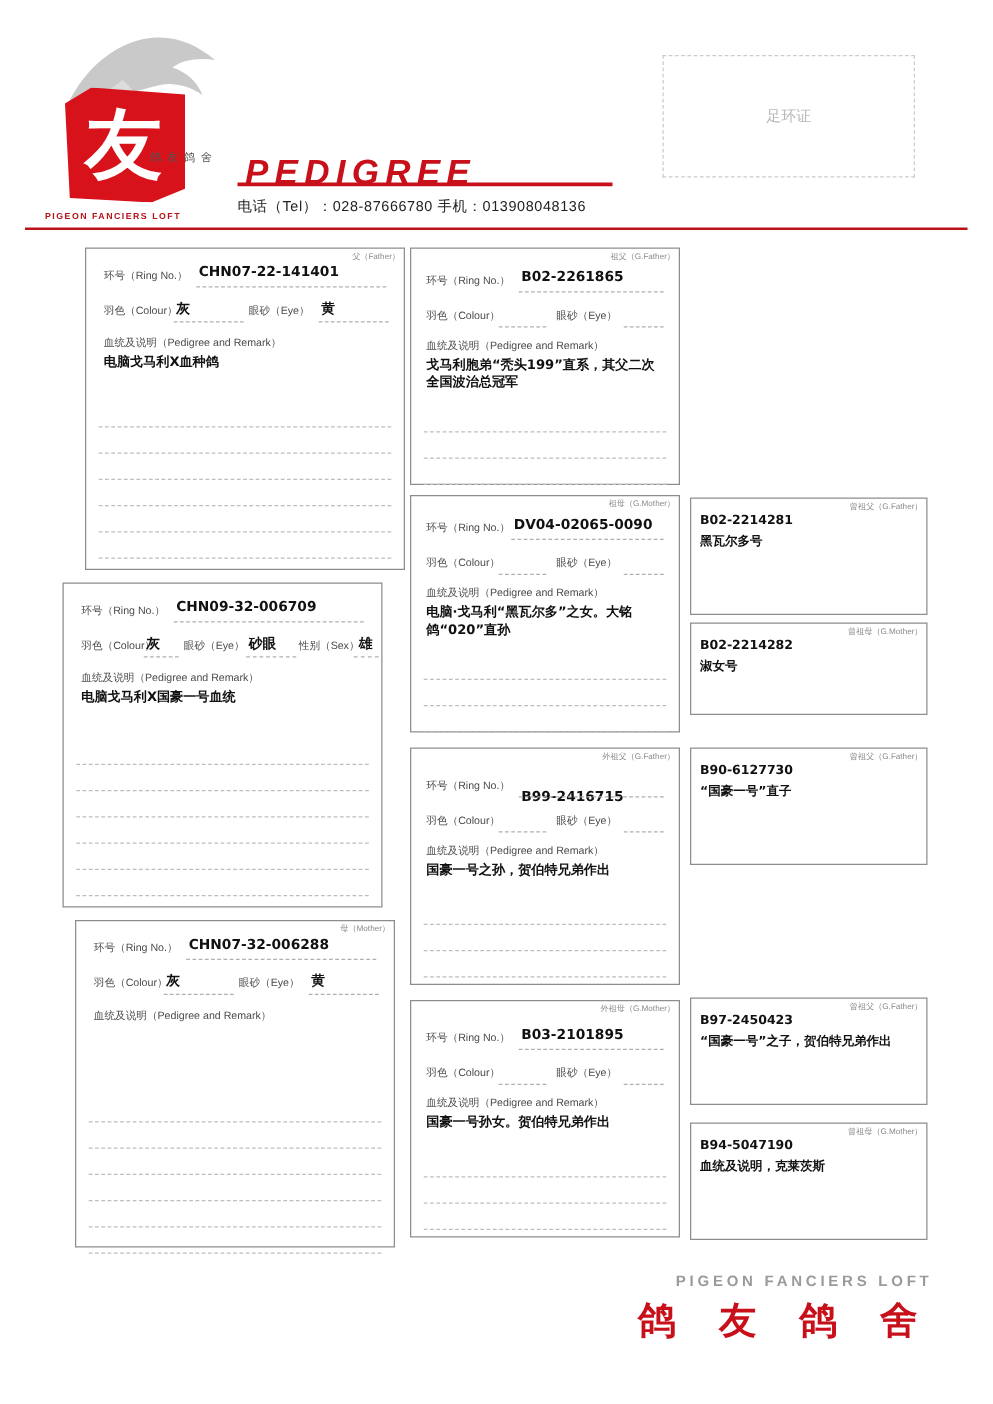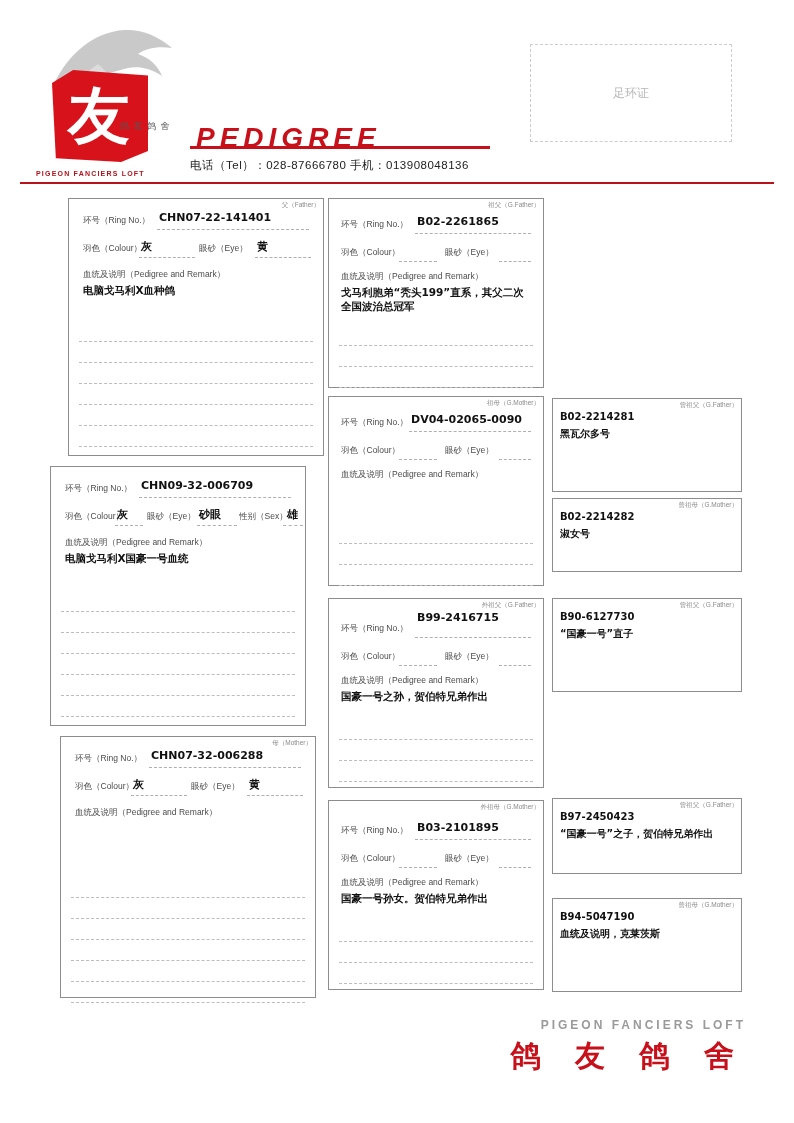--- a/index.html
+++ b/index.html
@@ -237,31 +237,32 @@
   <div class="card c2" style="top:396px;height:190px;">
     <div class="corner">祖母（G.Mother）</div>
     <div style="position:absolute;left:12px;top:20px;" class="lbl">环号（Ring No.）</div>
     <div style="position:absolute;left:82px;top:16px;" class="val">DV04-02065-0090</div>
     <div class="fieldline" style="left:80px;top:34px;width:122px;"></div>
     <div style="position:absolute;left:12px;top:48px;" class="lbl">羽色（Colour）</div>
     <div class="fieldline" style="left:70px;top:62px;width:38px;"></div>
     <div style="position:absolute;left:116px;top:48px;" class="lbl">眼砂（Eye）</div>
     <div class="fieldline" style="left:170px;top:62px;width:32px;"></div>
     <div style="position:absolute;left:12px;top:72px;" class="lbl">血统及说明（Pedigree and Remark）</div>
+    <div class="remark" style="position:absolute;left:12px;top:86px;right:10px;">电脑·戈马利“黑瓦尔多”之女。大铭鸽“020”直孙</div>
     <div class="lines" style="top:126px;left:10px;right:10px;">
       <div></div>
         <div></div>
         <div></div>
     </div>
   </div>
 
   <div class="card c2" style="top:598px;height:190px;">
     <div class="corner">外祖父（G.Father）</div>
     <div style="position:absolute;left:12px;top:24px;" class="lbl">环号（Ring No.）</div>
-    <div style="position:absolute;left:88px;top:12px;" class="val">B99-2416715</div>
+    <div style="position:absolute;left:88px;top:32px;" class="val">B99-2416715</div>
     <div class="fieldline" style="left:86px;top:38px;width:116px;"></div>
     <div style="position:absolute;left:12px;top:52px;" class="lbl">羽色（Colour）</div>
     <div class="fieldline" style="left:70px;top:66px;width:38px;"></div>
     <div style="position:absolute;left:116px;top:52px;" class="lbl">眼砂（Eye）</div>
     <div class="fieldline" style="left:170px;top:66px;width:32px;"></div>
     <div style="position:absolute;left:12px;top:76px;" class="lbl">血统及说明（Pedigree and Remark）</div>
     <div class="remark" style="position:absolute;left:12px;top:90px;right:10px;">国豪一号之孙，贺伯特兄弟作出</div>
     <div class="lines" style="top:120px;left:10px;right:10px;">
       <div></div>
         <div></div>
@@ -301,21 +302,21 @@
     <div class="b">淑女号</div>
   </div>
 
   <div class="card c3" style="top:598px;height:94px;">
     <div class="corner">曾祖父（G.Father）</div>
     <div class="t">B90-6127730</div>
     <div class="b">“国豪一号”直子</div>
   </div>
 
 
-  <div class="card c3" style="top:798px;height:76px;padding-left:36px;">
+  <div class="card c3" style="top:798px;height:86px;padding-left:36px;">
     <div class="corner">曾祖父（G.Father）</div>
     <div class="t">B97-2450423</div>
     <div class="b">“国豪一号”之子，贺伯特兄弟作出</div>
   </div>
 
   <div class="card c3" style="top:898px;height:94px;">
     <div class="corner">曾祖母（G.Mother）</div>
     <div class="t">B94-5047190</div>
     <div class="b">血统及说明，克莱茨斯</div>
   </div>

